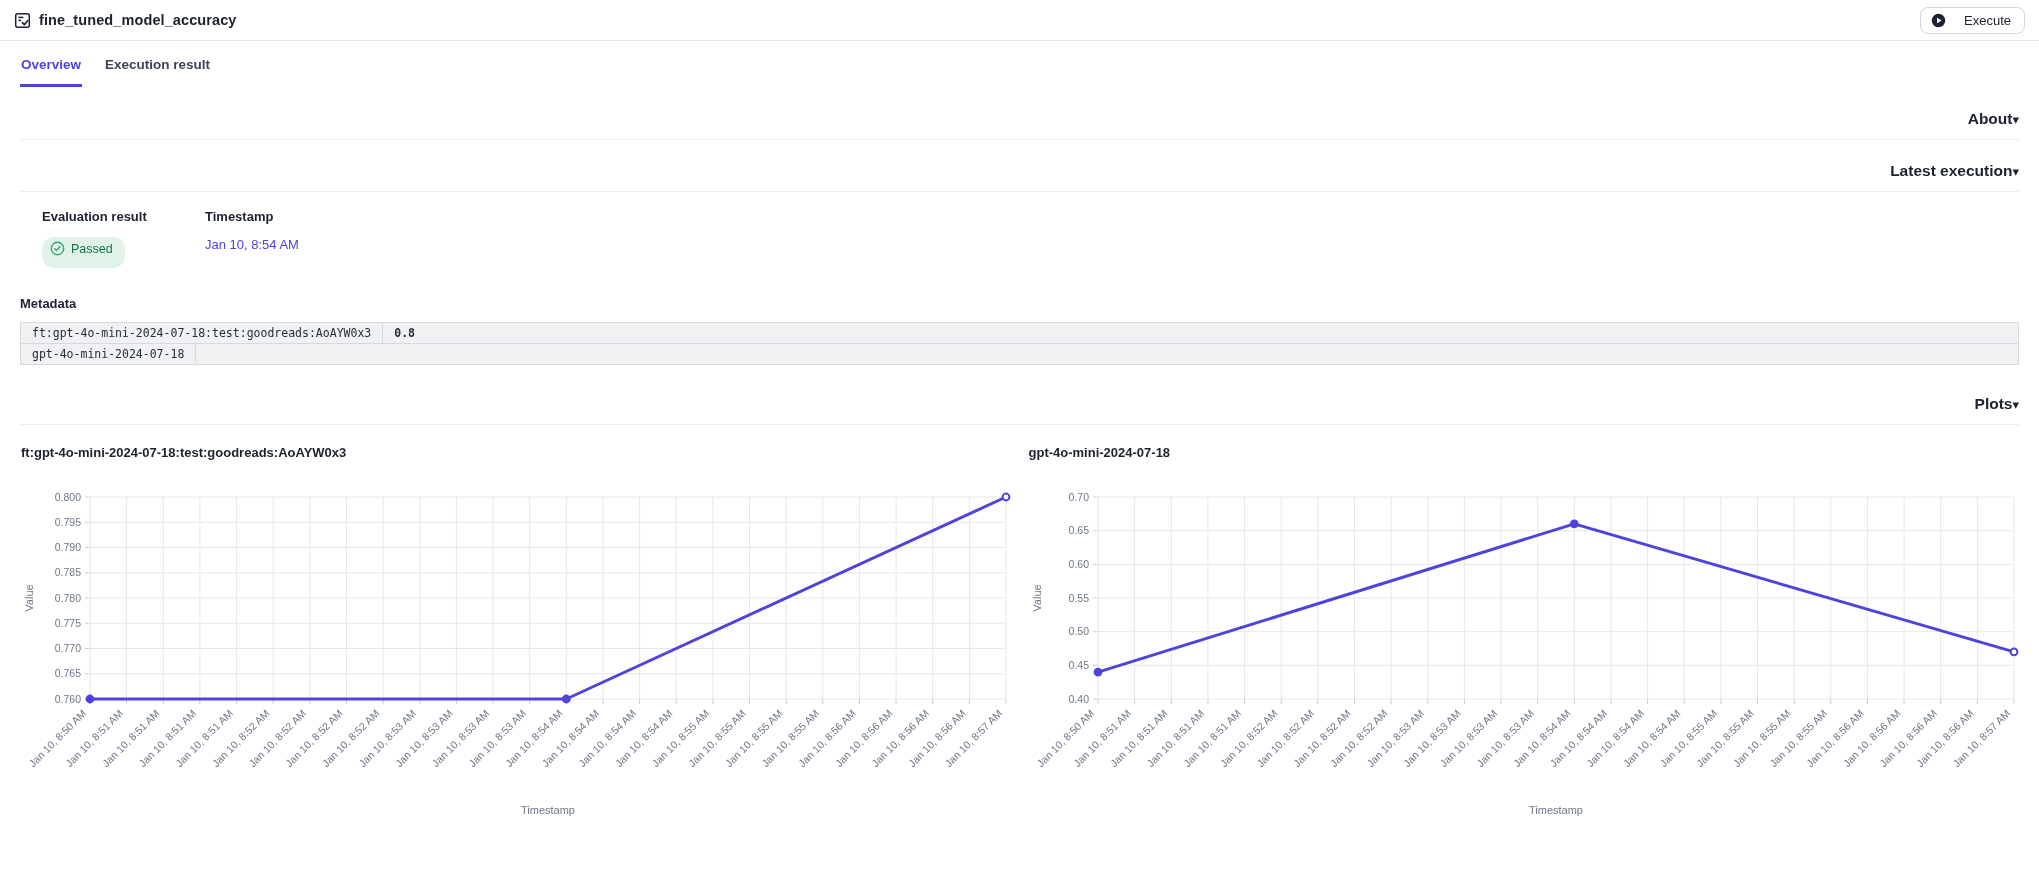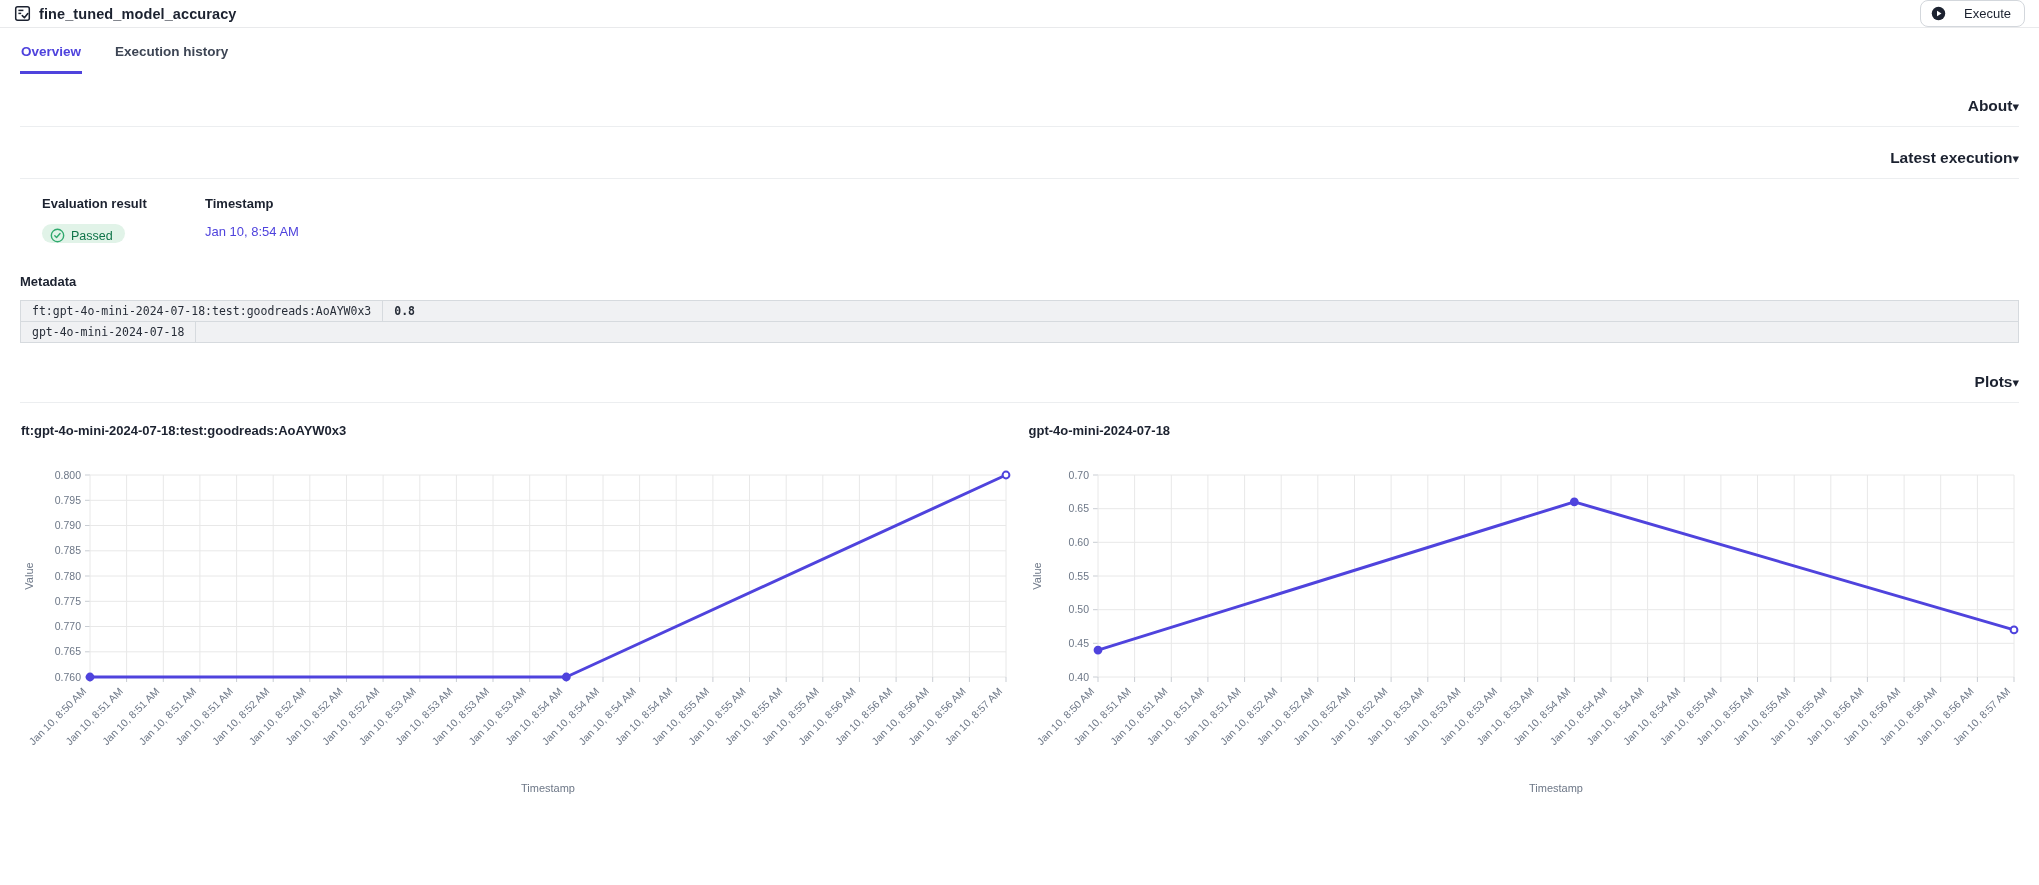--- a/index.html
+++ b/index.html
@@ -4,33 +4,33 @@
 <style>
   * { margin:0; padding:0; box-sizing:border-box; }
   html,body { background:#fff; }
   body {
     width:2039px; height:885px; overflow:hidden;
     font-family:"Liberation Sans", sans-serif;
     color:#1c2230; font-size:13px;
   }
   
   .app-header {
-    height:28px; display:flex; align-items:center; justify-content:space-between;
+    height:41px; display:flex; align-items:center; justify-content:space-between;
     padding:0 14px 0 14px; border-bottom:1px solid #e9eaec;
   }
   .title-wrap { display:flex; align-items:center; gap:8px; }
   .page-title { font-size:14.5px; font-weight:bold; letter-spacing:.1px; }
   .execute-btn {
     display:flex; align-items:center; gap:18px; background:#fff;
     border:1px solid #d3d7dc; border-radius:8px; padding:5px 13px 5px 10px;
     font-size:13px; font-weight:500; color:#1c2230; cursor:pointer;
     font-family:"Liberation Sans", sans-serif;
   }
   
-  .tabs { display:flex; gap:32px; padding:14px 20px 0 20px; border-bottom:1px solid transparent; }
+  .tabs { display:flex; gap:22px; padding:14px 20px 0 20px; border-bottom:1px solid transparent; }
   .tab {
     padding:2px 1px 12px 1px; font-size:13.5px; font-weight:bold; color:#3d4554;
     border-bottom:3px solid transparent; cursor:pointer;
   }
   .tab.active { color:#4F43DD; border-bottom-color:#4F43DD; }
   
   .content { padding:0 20px; }
   .section-header {
     display:flex; align-items:center; justify-content:flex-end;
     margin-top:22px;
@@ -42,21 +42,21 @@
   
   .fields { display:flex; margin-top:17px;margin-left:22px; }
   .field { min-width:163px; padding-right:24px; }
   .field:nth-child(2){ min-width:152px; }
   .field-label { font-size:13px; font-weight:bold; }
   .field-value { margin-top:13px; font-size:13px; }
   .link { color:#4F43DD; cursor:pointer; text-decoration:none; }
   .badge {
     display:inline-flex; align-items:center; gap:6px;
     background:#e1f3e8; color:#0f7449; border-radius:12px;
-    padding:4px 12px 0 8px; font-size:12.5px;
+    padding:4px 12px 12px 8px; font-size:12.5px;
   }
   .meta-heading { margin-top:28px; font-size:13px; font-weight:bold; }
   .meta-table { margin-top:11px; border:1px solid #d6dade; }
   .meta-row { display:flex; background:#f0f1f3; }
   .meta-row + .meta-row { border-top:1px solid #d6dade; }
   .meta-key {
     padding:3px 11px; border-right:1px solid #d6dade;
     font-family:"DejaVu Sans Mono", monospace; font-size:11.5px; color:#272d38;
     white-space:nowrap;
   }
@@ -92,21 +92,21 @@
         <circle cx="8" cy="8" r="7.2" fill="#1c2230"></circle>
         <path d="M6.4 5.1 L11.2 8 L6.4 10.9 Z" fill="#fff"></path>
       </svg>
     </span>
     <span>Execute</span>
   </button>
 </div>
 
 <div class="tabs">
   <div class="tab active">Overview</div>
-  <div class="tab">Execution history</div>
+  <div class="tab">Execution result</div>
 </div>
 
 <div class="content">
 
   <div class="section-header">
     <div class="section-heading">About</div>
     <div class="caret">▾</div>
   </div>
   <hr class="section-divider">
 

